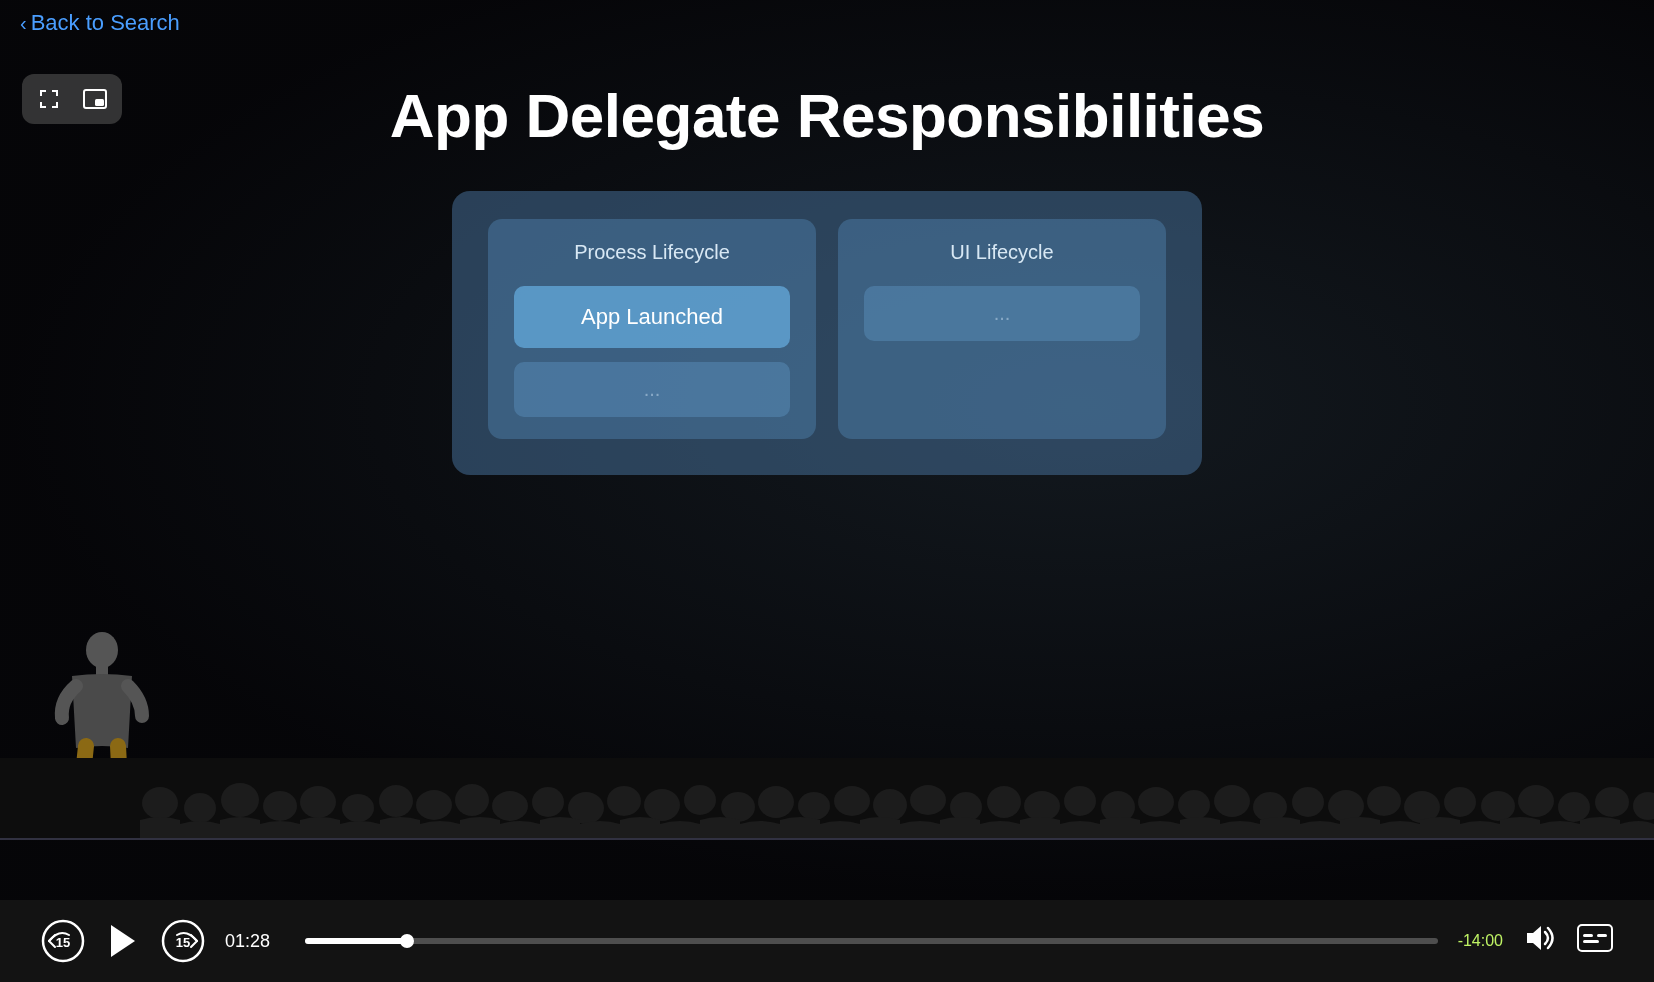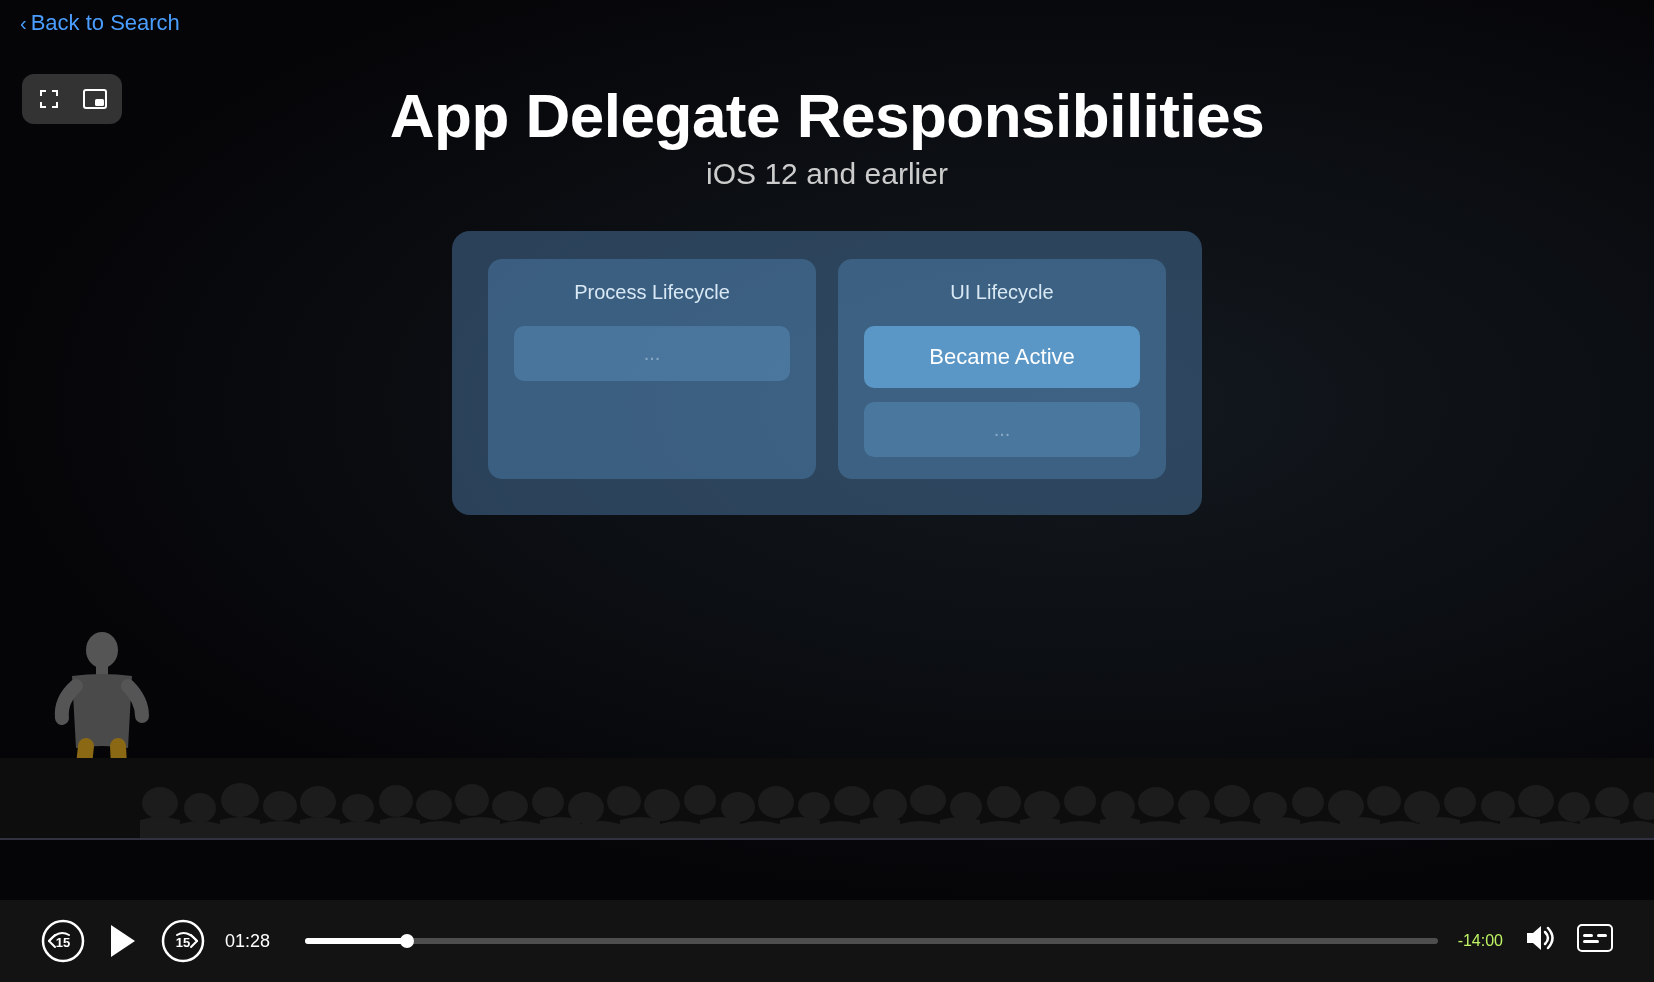--- a/index.html
+++ b/index.html
@@ -262,33 +262,32 @@
     </svg>
   </div>
 </div>
 
 <div class="video-area">
 
   <div style="position:absolute;top:0;left:0;width:100%;height:100%;background:radial-gradient(ellipse at 65% 45%, rgba(40,60,80,0.3) 0%, rgba(5,5,8,0.95) 70%);"></div>
 
   <div class="slide-content">
     <h1 class="slide-title">App Delegate Responsibilities</h1>
-    <p class="slide-subtitle">iOS 12 and earlier</p>
 
     <div class="diagram-container">
       <div class="diagram-columns">
 
         <div class="lifecycle-column">
           <div class="column-title">Process Lifecycle</div>
+          <div class="lifecycle-btn">App Launched</div>
           <div class="lifecycle-btn-faded">...</div>
         </div>
 
         <div class="lifecycle-column">
           <div class="column-title">UI Lifecycle</div>
-          <div class="lifecycle-btn">Became Active</div>
           <div class="lifecycle-btn-faded">...</div>
         </div>
 
       </div>
     </div>
   </div>
 
   <div class="stage-floor"></div>
 
   <div style="position:absolute;bottom:62px;left:42px;width:120px;height:210px;">

